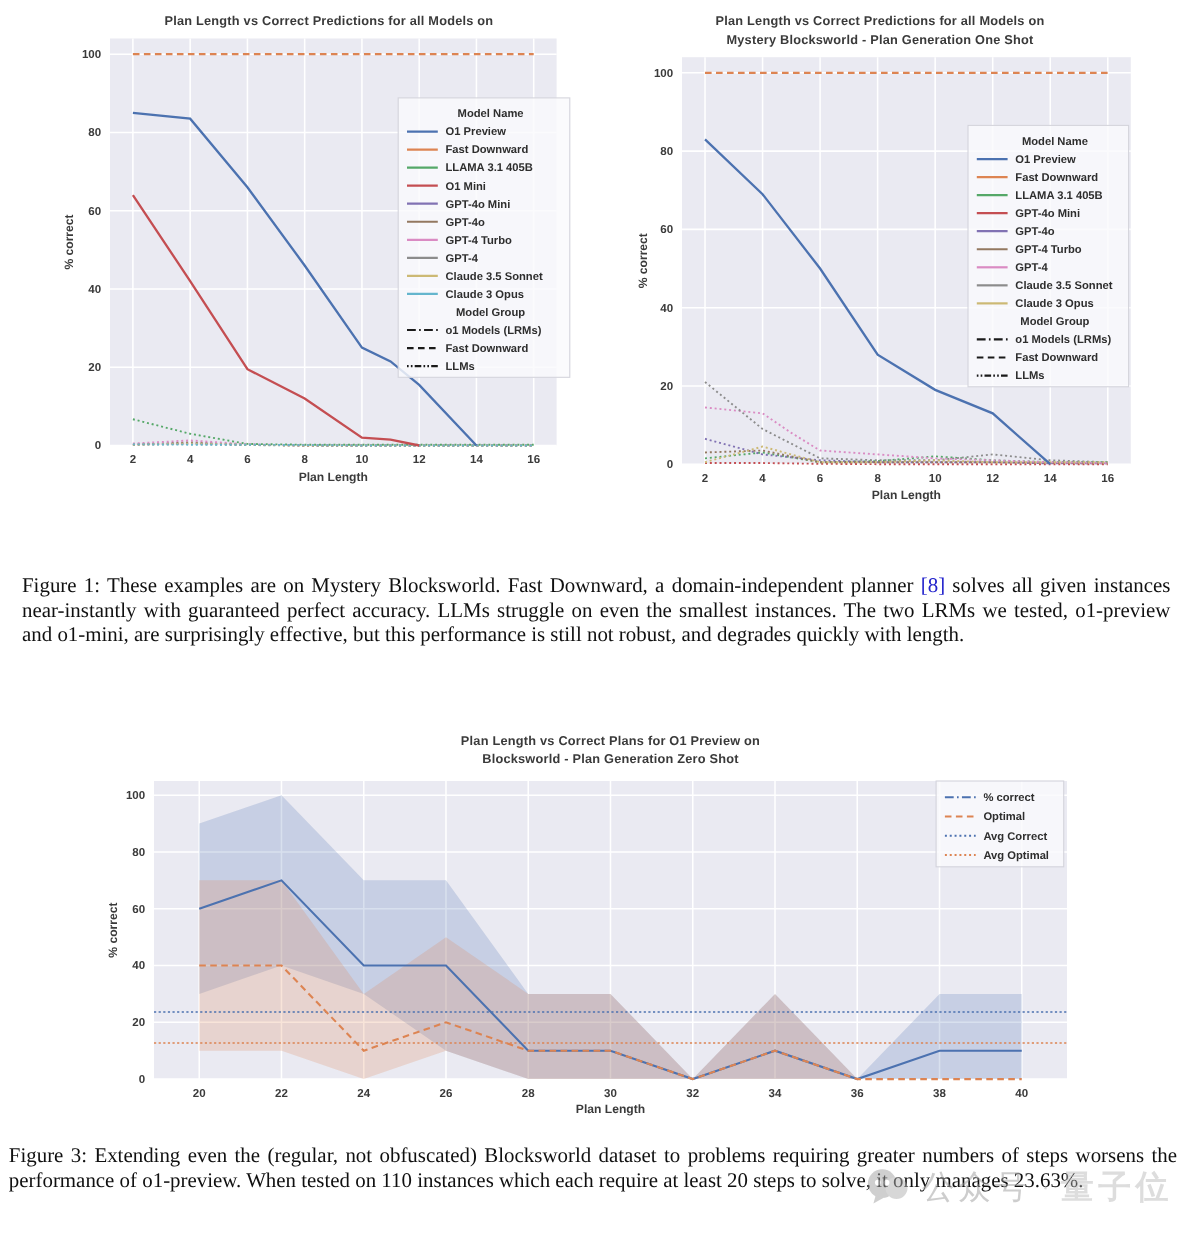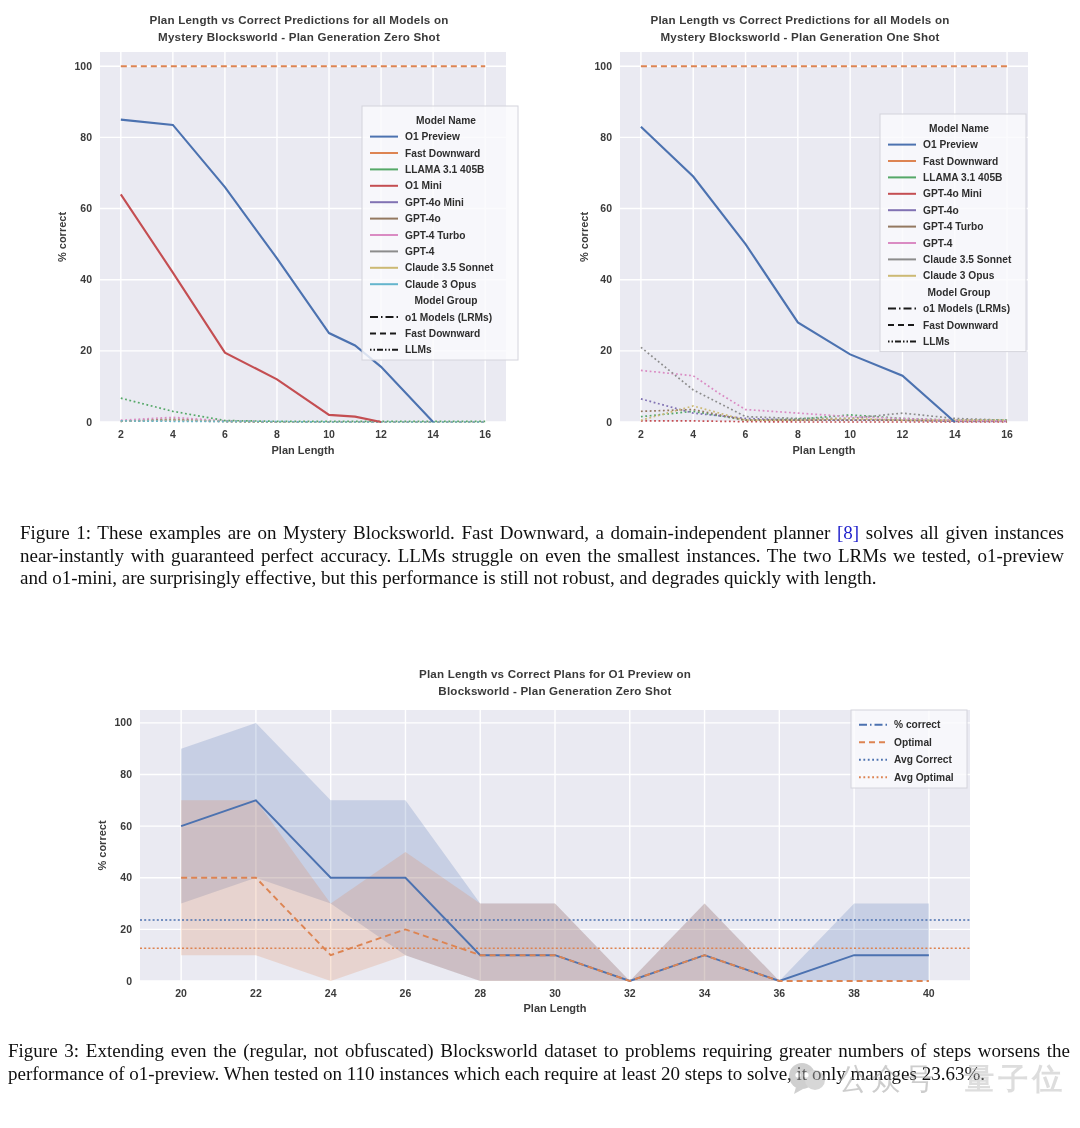--- a/index.html
+++ b/index.html
@@ -30,21 +30,20 @@
 </style>
 </head>
 <body>
 
 <div class="page">
 
   <div class="top-row">
     <figure class="chart-card a" style="margin:0">
       <div class="chart-title">
         <div>Plan Length vs Correct Predictions for all Models on</div>
-        <div>Mystery Blocksworld - Plan Generation Zero Shot</div>
       </div>
       <svg id="chartA" width="540" height="412">
           <rect x="100" y="4" width="406" height="370" fill="#EAEAF2"></rect>
           <line x1="120.82051282051282" y1="4" x2="120.82051282051282" y2="374" stroke="#FFFFFF" stroke-width="1.4"></line>
           <text x="120.82051282051282" y="390" text-anchor="middle" class="tick">2</text>
           <line x1="172.87179487179486" y1="4" x2="172.87179487179486" y2="374" stroke="#FFFFFF" stroke-width="1.4"></line>
           <text x="172.87179487179486" y="390" text-anchor="middle" class="tick">4</text>
           <line x1="224.9230769230769" y1="4" x2="224.9230769230769" y2="374" stroke="#FFFFFF" stroke-width="1.4"></line>
           <text x="224.9230769230769" y="390" text-anchor="middle" class="tick">6</text>
           <line x1="276.97435897435895" y1="4" x2="276.97435897435895" y2="374" stroke="#FFFFFF" stroke-width="1.4"></line>

